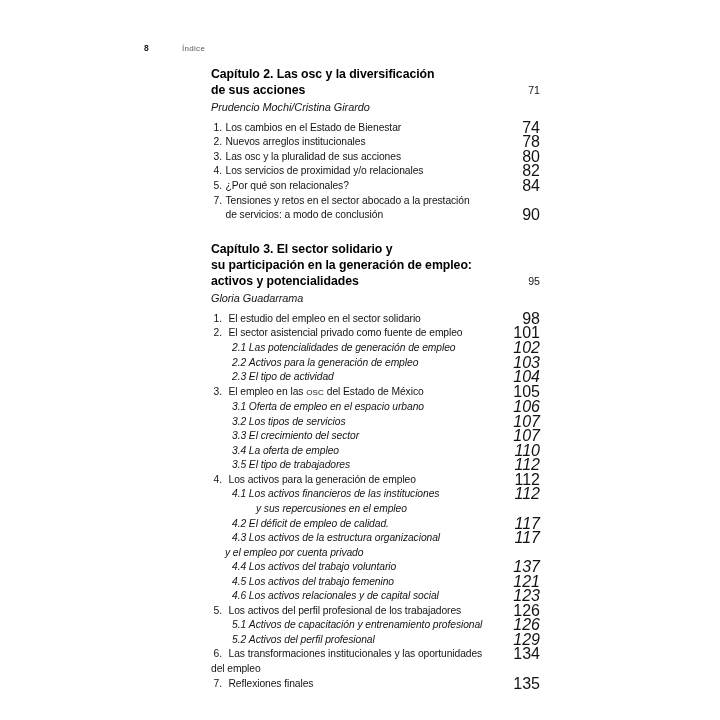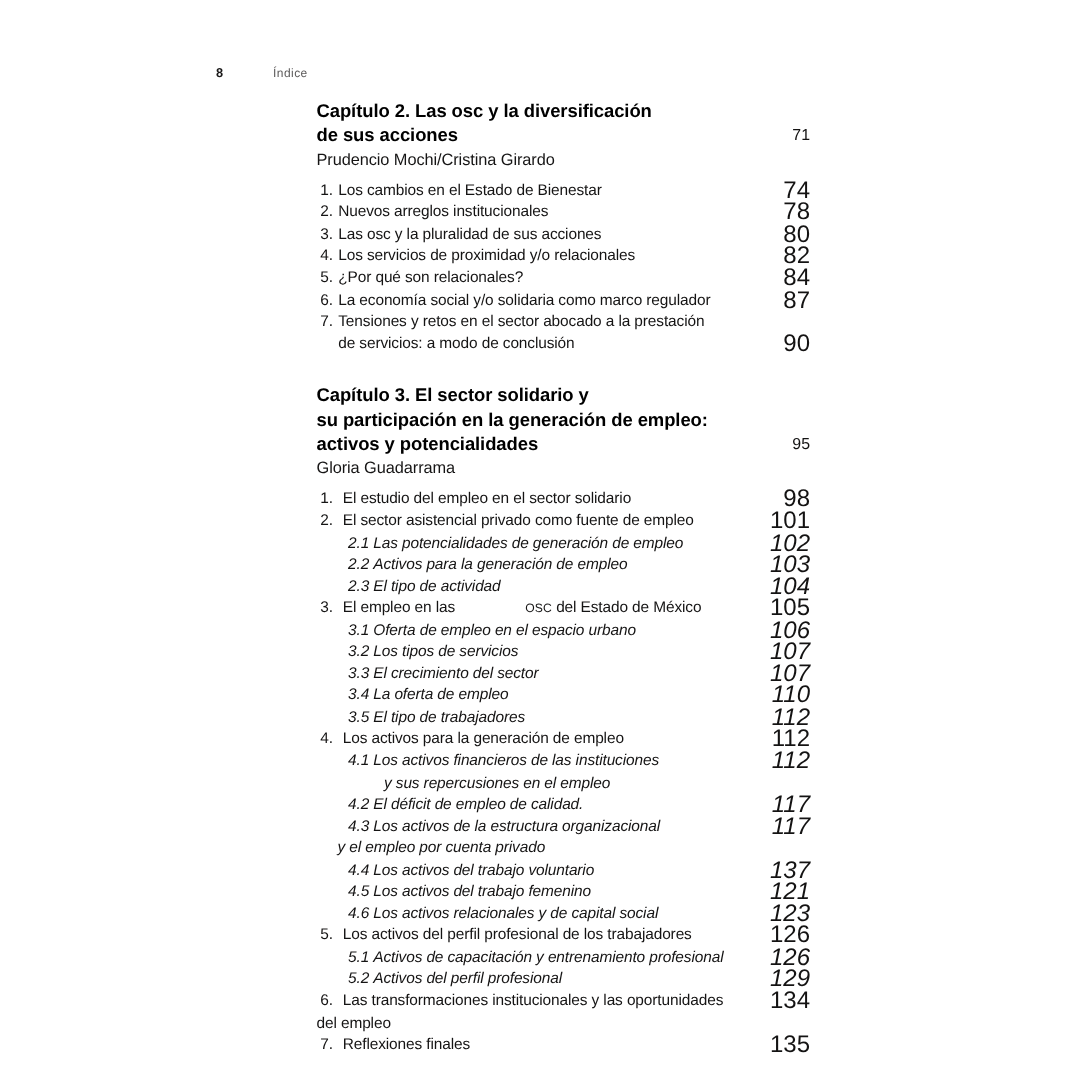--- a/index.html
+++ b/index.html
@@ -76,20 +76,21 @@
     position: absolute;
     right: 0;
     top: 0;
     font-weight: 400;
     font-size: 10.6px;
     letter-spacing: 0;
     color: #141313;
   }
 
   .author {
+    font-style: italic;
     font-size: 10.9px;
     line-height: 15px;
     color: #161515;
     margin-top: 1px;
     margin-bottom: 3px;
     letter-spacing: -0.05px;
   }
 
   .entries {
     margin: 0;
@@ -148,21 +149,20 @@
   
   .entry.sub-cont-flush {
     font-style: italic;
     padding-left: 14px;
   }
 
   .smallcaps {
     font-size: 8.1px;
     letter-spacing: 0.1px;
     text-transform: uppercase;
-    margin-left: 44px;
   }
 
   .gap-after-chapter { height: 18px; }
   .gap-before-entries { height: 3px; }
 </style>
 </head>
 <body>
 
 <div class="page">
 
@@ -196,24 +196,20 @@
           <span class="num">3.</span><span class="txt">Las osc y la pluralidad de sus acciones</span>
           <span class="pg">80</span>
         </li>
         <li class="entry">
           <span class="num">4.</span><span class="txt">Los servicios de proximidad y/o relacionales</span>
           <span class="pg">82</span>
         </li>
         <li class="entry">
           <span class="num">5.</span><span class="txt">¿Por qué son relacionales?</span>
           <span class="pg">84</span>
-        </li>
-        <li class="entry">
-          <span class="num">6.</span><span class="txt">La economía social y/o solidaria como marco regulador</span>
-          <span class="pg">87</span>
         </li>
         <li class="entry">
           <span class="num">7.</span><span class="txt">Tensiones y retos en el sector abocado a la prestación</span>
           <span class="pg"></span>
         </li>
         <li class="entry cont">
           <span class="txt">de servicios: a modo de conclusión</span>
           <span class="pg">90</span>
         </li>
       </ul>

